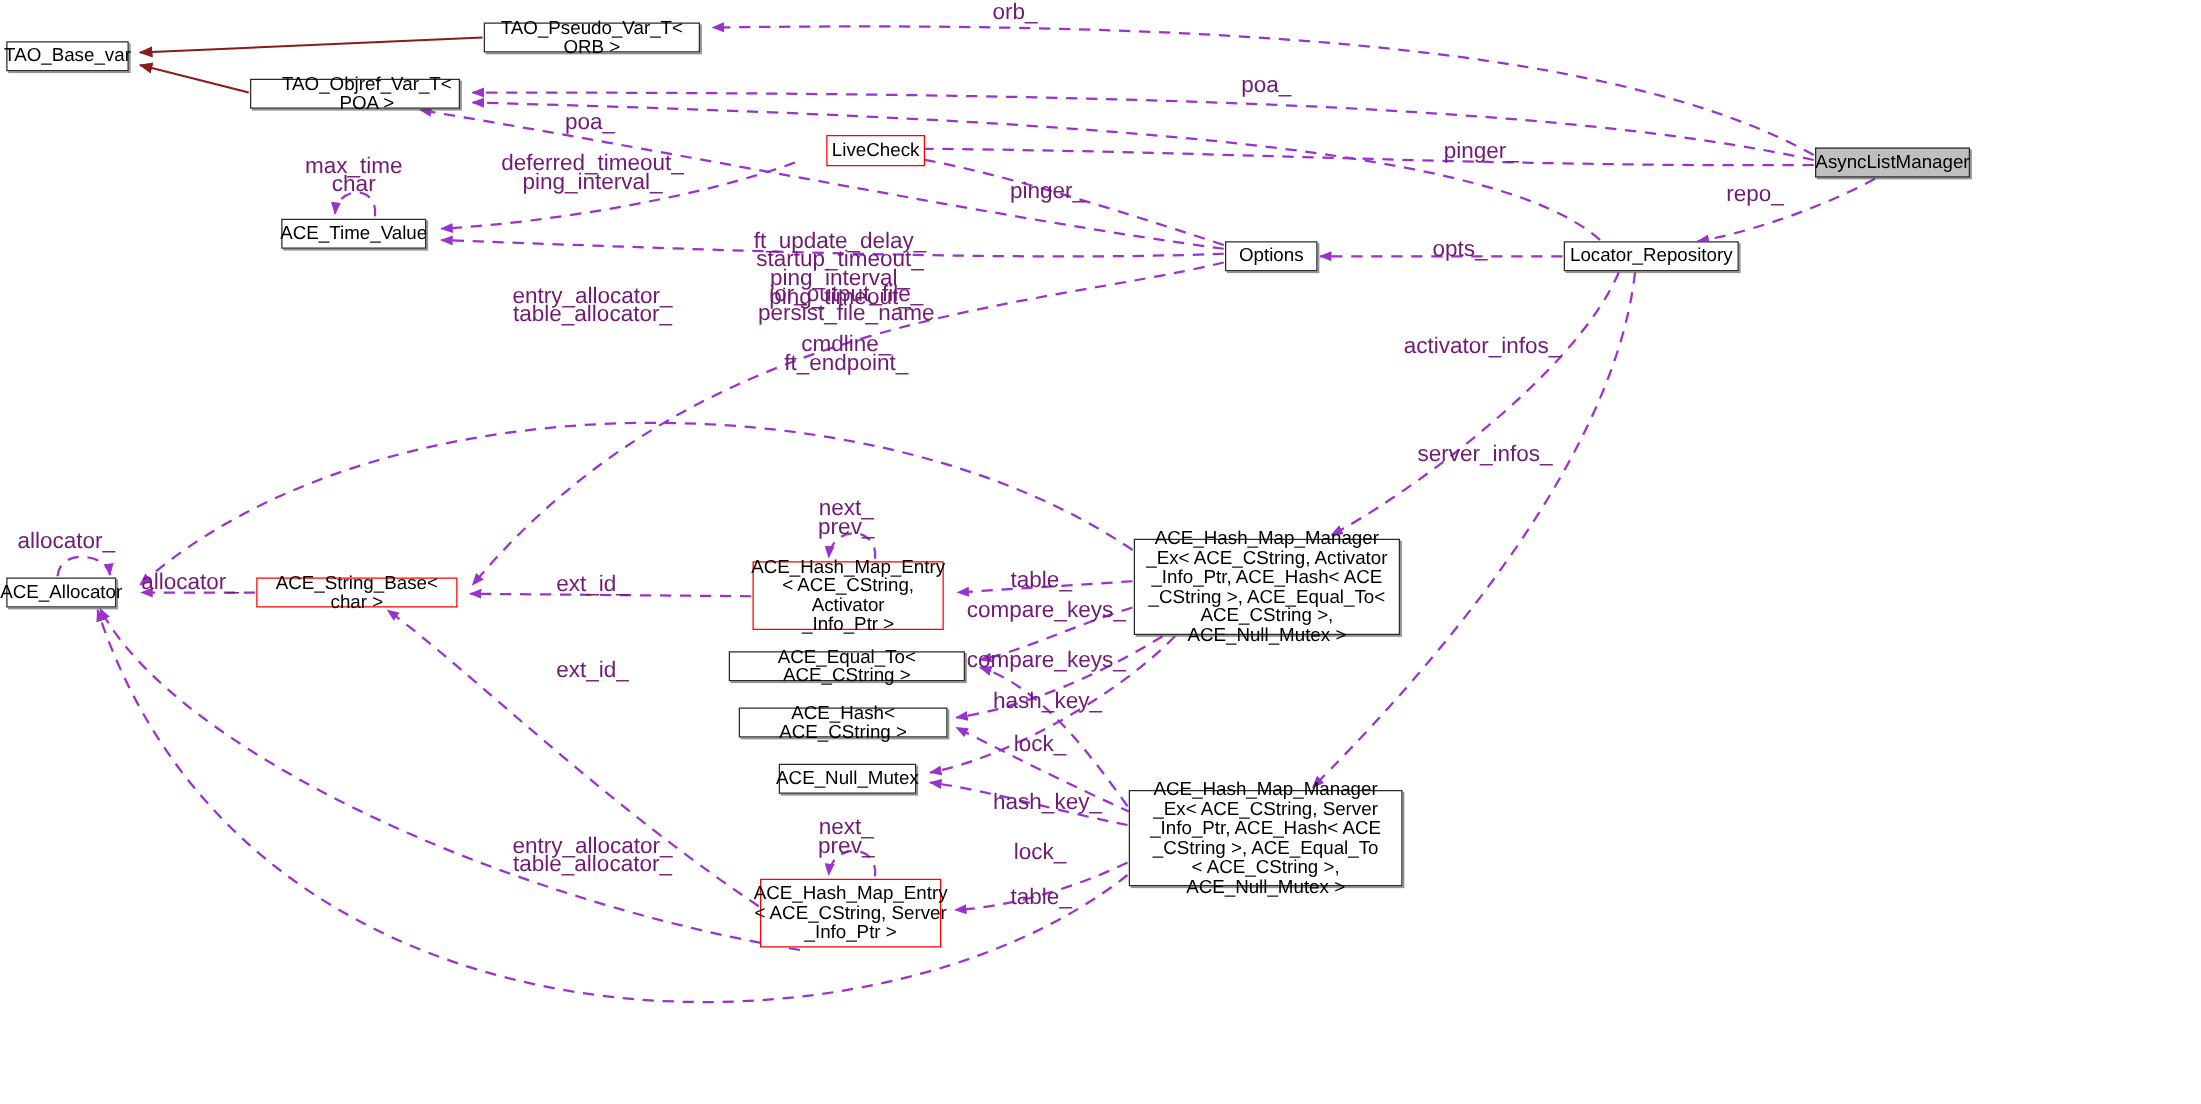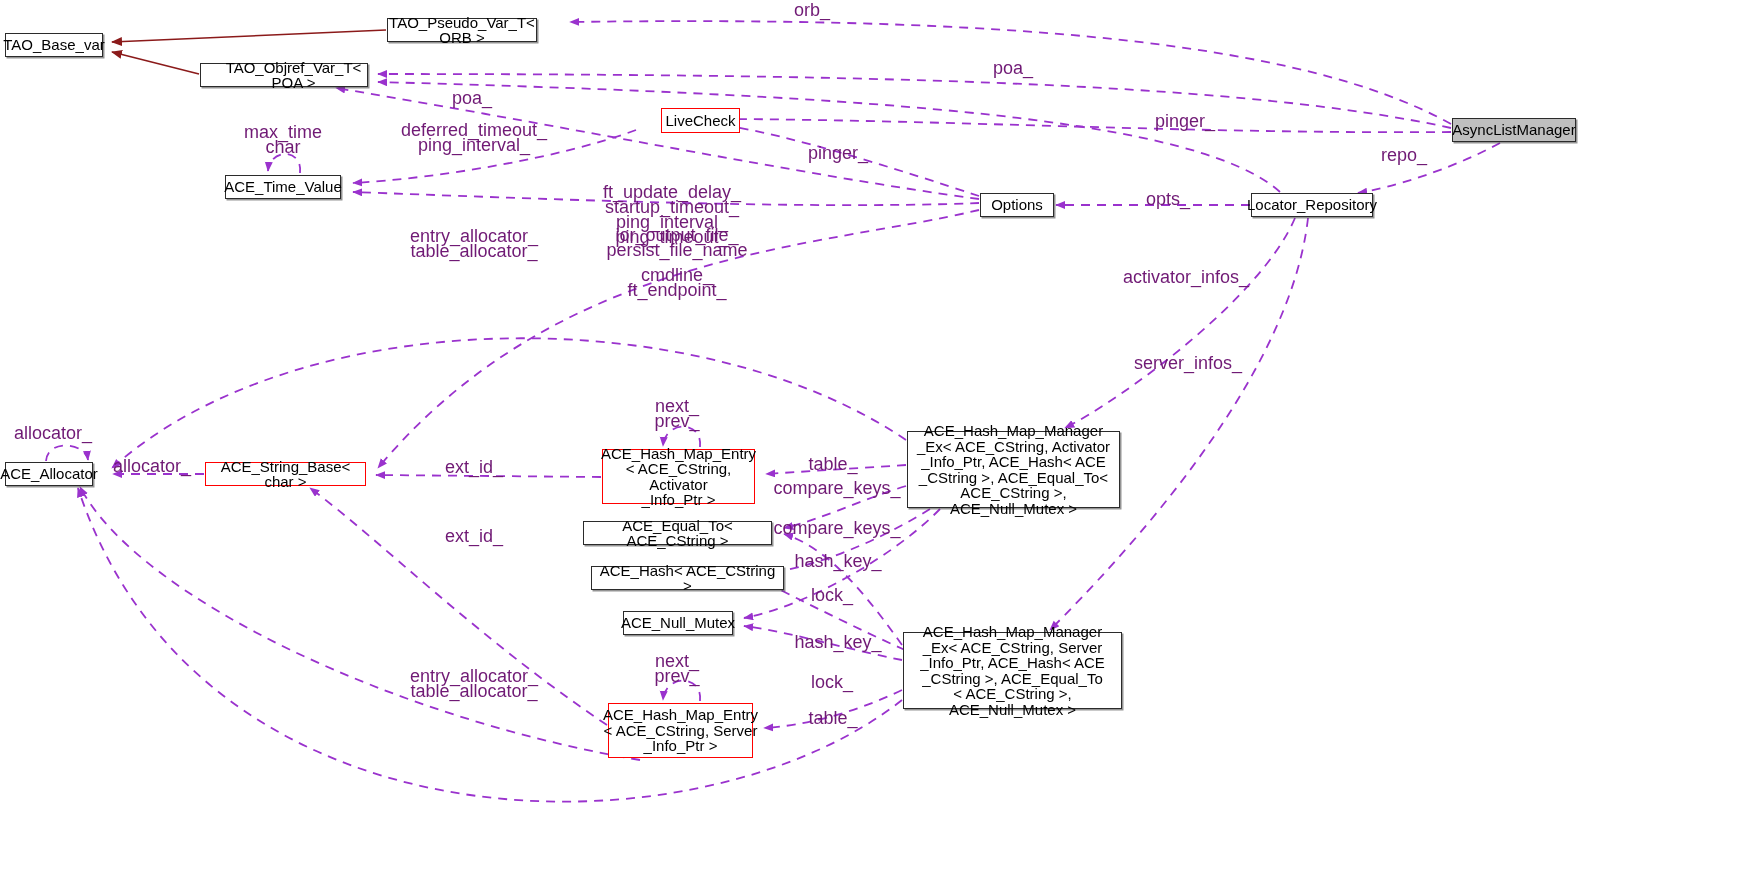--- a/index.html
+++ b/index.html
@@ -139,34 +139,34 @@
       <path d="M902,690 C850,715 800,726 764,728" marker-end="url(#arrow-purple)"></path>
 
       <path d="M902,700 C700,860 200,860 78,488" marker-end="url(#arrow-purple)"></path>
 
       <path d="M640,760 C400,720 140,600 80,487" marker-end="url(#arrow-purple)"></path>
     </g>
   </svg>
 
   <div id="nodes">
       <div class="node" style="left: 5px; top: 33px; width: 98px; height: 24px;">TAO_Base_var</div>
-      <div class="node" style="left: 387px; top: 18px; width: 150px; height: 24px;">TAO_Pseudo_Var_T&lt; ORB &gt;</div>
+      <div class="node" style="left: 387px; top: 18px; width: 173px; height: 24px;">TAO_Pseudo_Var_T&lt; ORB &gt;</div>
       <div class="node" style="left: 200px; top: 63px; width: 168px; height: 24px; padding-left: 24px;">TAO_Objref_Var_T&lt; POA &gt;</div>
       <div class="node red" style="left: 637px; top: 108px; width: 79px; height: 25px; margin-left: 24px;">LiveCheck</div>
       <div class="node" style="left: 225px; top: 175px; width: 116px; height: 24px;">ACE_Time_Value</div>
       <div class="node" style="left: 980px; top: 193px; width: 74px; height: 24px;">Options</div>
-      <div class="node" style="left: 1251px; top: 193px; width: 122px; height: 24px;">Locator_Repository</div>
+      <div class="node" style="left: 1251px; top: 193px; width: 140px; height: 24px;">Locator_Repository</div>
       <div class="node highlight" style="left: 1452px; top: 118px; width: 124px; height: 24px;">AsyncListManager</div>
       <div class="node" style="left: 5px; top: 462px; width: 88px; height: 24px;">ACE_Allocator</div>
       <div class="node red" style="left: 205px; top: 462px; width: 161px; height: 24px;">ACE_String_Base&lt; char &gt;</div>
       <div class="node red" style="left: 602px; top: 449px; width: 153px; height: 55px;">ACE_Hash_Map_Entry
 &lt; ACE_CString, Activator
 _Info_Ptr &gt;</div>
       <div class="node" style="left: 583px; top: 521px; width: 189px; height: 24px;">ACE_Equal_To&lt; ACE_CString &gt;</div>
-      <div class="node" style="left: 591px; top: 566px; width: 193px; height: 24px;">ACE_Hash&lt; ACE_CString &gt;</div>
+      <div class="node" style="left: 591px; top: 566px; width: 167px; height: 24px;">ACE_Hash&lt; ACE_CString &gt;</div>
       <div class="node" style="left: 623px; top: 611px; width: 110px; height: 24px;">ACE_Null_Mutex</div>
       <div class="node" style="left: 907px; top: 431px; width: 213px; height: 77px;">ACE_Hash_Map_Manager
 _Ex&lt; ACE_CString, Activator
 _Info_Ptr, ACE_Hash&lt; ACE
 _CString &gt;, ACE_Equal_To&lt;
 ACE_CString &gt;, ACE_Null_Mutex &gt;</div>
       <div class="node" style="left: 903px; top: 632px; width: 219px; height: 77px;">ACE_Hash_Map_Manager
 _Ex&lt; ACE_CString, Server
 _Info_Ptr, ACE_Hash&lt; ACE
 _CString &gt;, ACE_Equal_To

